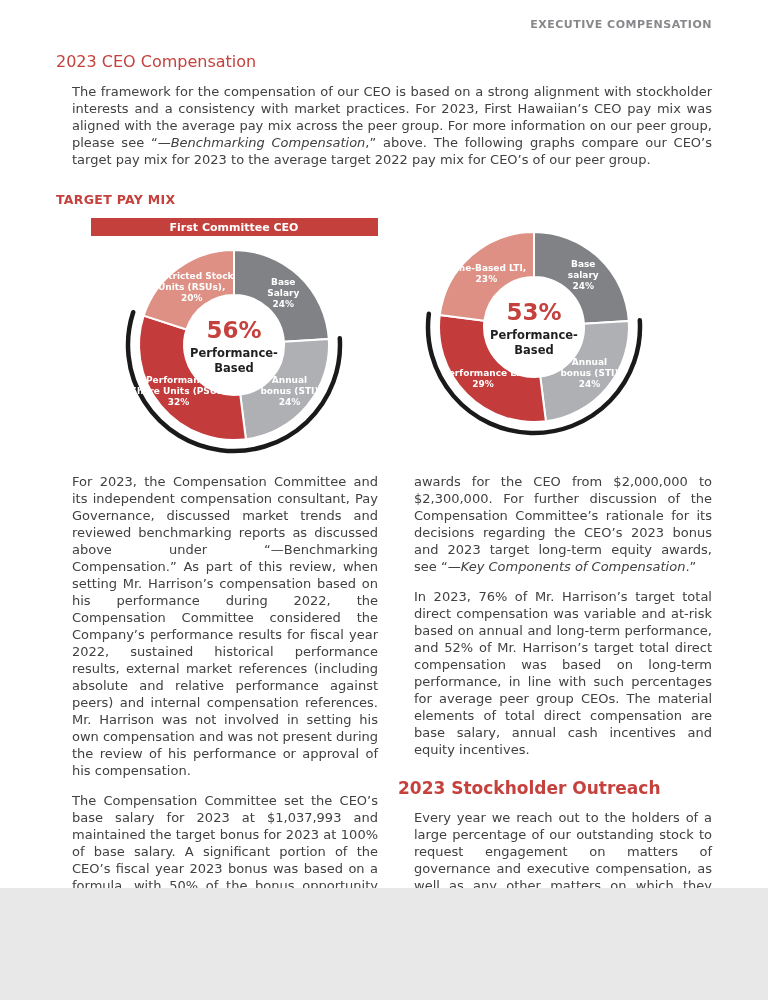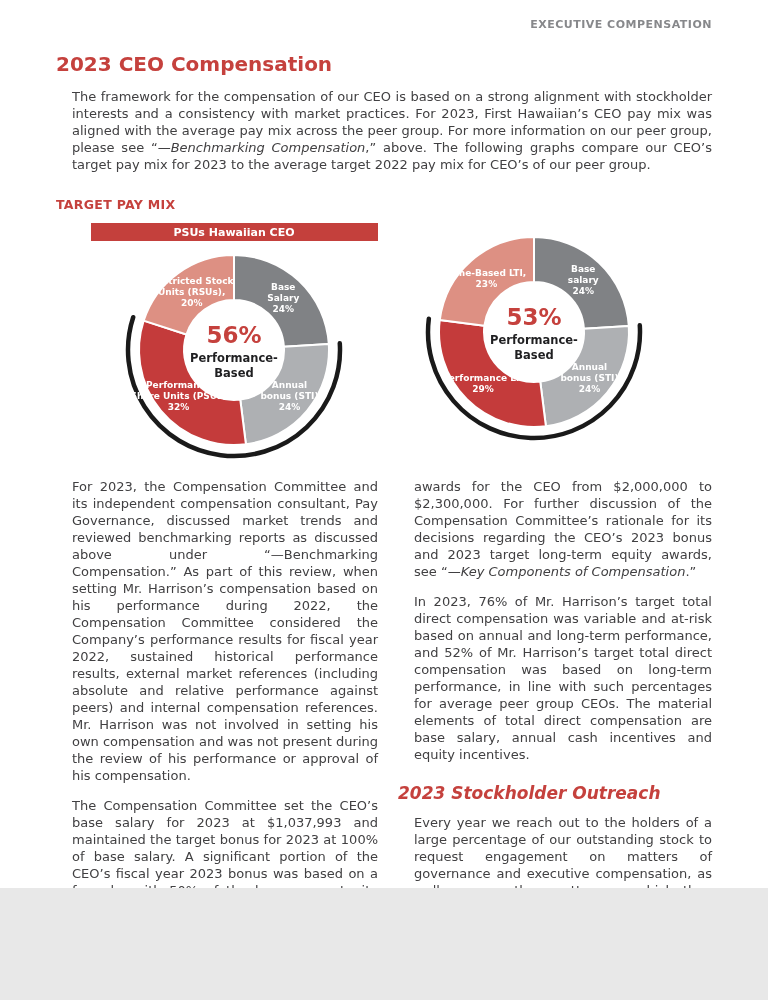--- a/index.html
+++ b/index.html
@@ -8,21 +8,21 @@
     margin:0 auto;overflow:hidden;
     font-family:"DejaVu Sans","Liberation Sans",sans-serif;
     color:#414042;
   }
   .content{padding:0 56px;}
   .top-header{
     padding-top:18px;text-align:right;
     font-size:11px;font-weight:bold;letter-spacing:.5px;color:#87888b;
   }
   h1.section-title{
-    font-size:20px;font-weight:bold;color:#c5413d;
+    font-size:16px;font-weight:normal;color:#c5413d;
     margin:21px 0 12px 0;
   }
   p.body{font-size:13px;line-height:17px;margin:0 0 13px 16px;text-align:justify;}
   p.body i{font-style:italic;}
   .tpm-heading{
     text-align:left;font-size:12.5px;font-weight:bold;color:#c5413d;
     letter-spacing:.3px;margin-top:24px;
   }
   .charts-row{
     display:flex;justify-content:center;gap:13px;margin-top:11px;
@@ -34,21 +34,20 @@
   }
   .donut-svg{display:block;margin:6px auto 0 auto;}
   .columns-row{
     display:flex;gap:20px;margin-top:16px;
   }
   .col-left{width:322px;}
   .col-right{width:314px;}
   h2.sub-title{
     font-size:17px;font-weight:bold;color:#c5413d;
     margin:20px 0 11px 0;
-    font-style:italic;
   }
   .footer{
     position:absolute;left:56px;right:54px;top:961px;
     border-top:1.5px solid #b23e38;padding-top:5px;
     display:flex;justify-content:space-between;align-items:baseline;
     font-size:11.5px;
   }
   .footer .brand{font-weight:bold;color:#2b2b2c;}
   .footer .suffix{color:#6d6e71;}
   .footer .page-num{color:#c5413d;font-weight:bold;font-size:16px;}
@@ -61,21 +60,21 @@
     <div class="top-header">EXECUTIVE COMPENSATION</div>
 
     <h1 class="section-title">2023 CEO Compensation</h1>
 
     <p class="body"><span>The framework for the compensation of our CEO is based on a strong alignment with stockholder interests and a consistency with market practices. For 2023, First Hawaiian’s CEO pay mix was aligned with the average pay mix across the peer group. For more information on our peer group, please see “</span><i>—Benchmarking Compensation</i><span>,” above. The following graphs compare our CEO’s target pay mix for 2023 to the average target 2022 pay mix for CEO’s of our peer group.</span></p>
 
     <div class="tpm-heading">TARGET PAY MIX</div>
 
     <div class="charts-row">
       <div class="chart-col">
-        <div class="chart-bar">PSUs Hawaiian CEO</div>
+        <div class="chart-bar">First Committee CEO</div>
         <svg class="donut-svg" width="230" height="215" viewBox="0 12 230 215" xmlns="http://www.w3.org/2000/svg">
             <path d="M 220.79083321339678 108.34420492989277 A 106 106 0 1 1 14.188009272713714 82.24419859625559" fill="none" stroke="#1a1a1a" stroke-width="4.5" stroke-linecap="round"></path>
             <path d="M 115 20 A 95 95 0 0 1 209.81253920068582 109.03490064471521 L 164.9013364214136 111.86047402353432 A 50 50 0 0 0 115 65 Z" fill="#808285" stroke="#ffffff" stroke-width="2" stroke-linejoin="round"></path>
             <text x="164.28739162686557" y="62.51425882565837" text-anchor="middle" fill="#ffffff" font-size="9" font-weight="bold"><tspan x="164.28739162686557" dy="-7.5">Base</tspan><tspan x="164.28739162686557" dy="11">Salary</tspan><tspan x="164.28739162686557" dy="11">24%</tspan></text>
             <path d="M 209.81253920068582 109.03490064471521 A 95 95 0 0 1 126.90665718860893 209.2508966248754 L 121.26666167821523 164.60573506572388 A 50 50 0 0 0 164.9013364214136 111.86047402353432 Z" fill="#aeb0b3" stroke="#ffffff" stroke-width="2" stroke-linejoin="round"></path>
             <text x="170.4769534798568" y="160.8945272619057" text-anchor="middle" fill="#ffffff" font-size="9" font-weight="bold"><tspan x="170.4769534798568" dy="-7.5">Annual</tspan><tspan x="170.4769534798568" dy="11">bonus (STI)</tspan><tspan x="170.4769534798568" dy="11">24%</tspan></text>
             <path d="M 126.90665718860893 209.2508966248754 A 95 95 0 0 1 24.649630951960404 85.64338553438002 L 67.44717418524232 99.54915028125264 A 50 50 0 0 0 121.26666167821523 164.60573506572388 Z" fill="#c43b3b" stroke="#ffffff" stroke-width="2" stroke-linejoin="round"></path>
             <text x="59.52304652014317" y="160.89452726190564" text-anchor="middle" fill="#ffffff" font-size="9" font-weight="bold"><tspan x="59.52304652014317" dy="-7.5">Performance</tspan><tspan x="59.52304652014317" dy="11">Share Units (PSUs)</tspan><tspan x="59.52304652014317" dy="11">32%</tspan></text>
             <path d="M 24.649630951960404 85.64338553438002 A 95 95 0 0 1 114.99999999999997 20 L 114.99999999999999 65 A 50 50 0 0 0 67.44717418524232 99.54915028125264 Z" fill="#dd9083" stroke="#ffffff" stroke-width="2" stroke-linejoin="round"></path>
             <text x="72.67946183494192" y="56.75077640500379" text-anchor="middle" fill="#ffffff" font-size="9" font-weight="bold"><tspan x="72.67946183494192" dy="-7.5">Restricted Stock</tspan><tspan x="72.67946183494192" dy="11">Units (RSUs),</tspan><tspan x="72.67946183494192" dy="11">20%</tspan></text>

